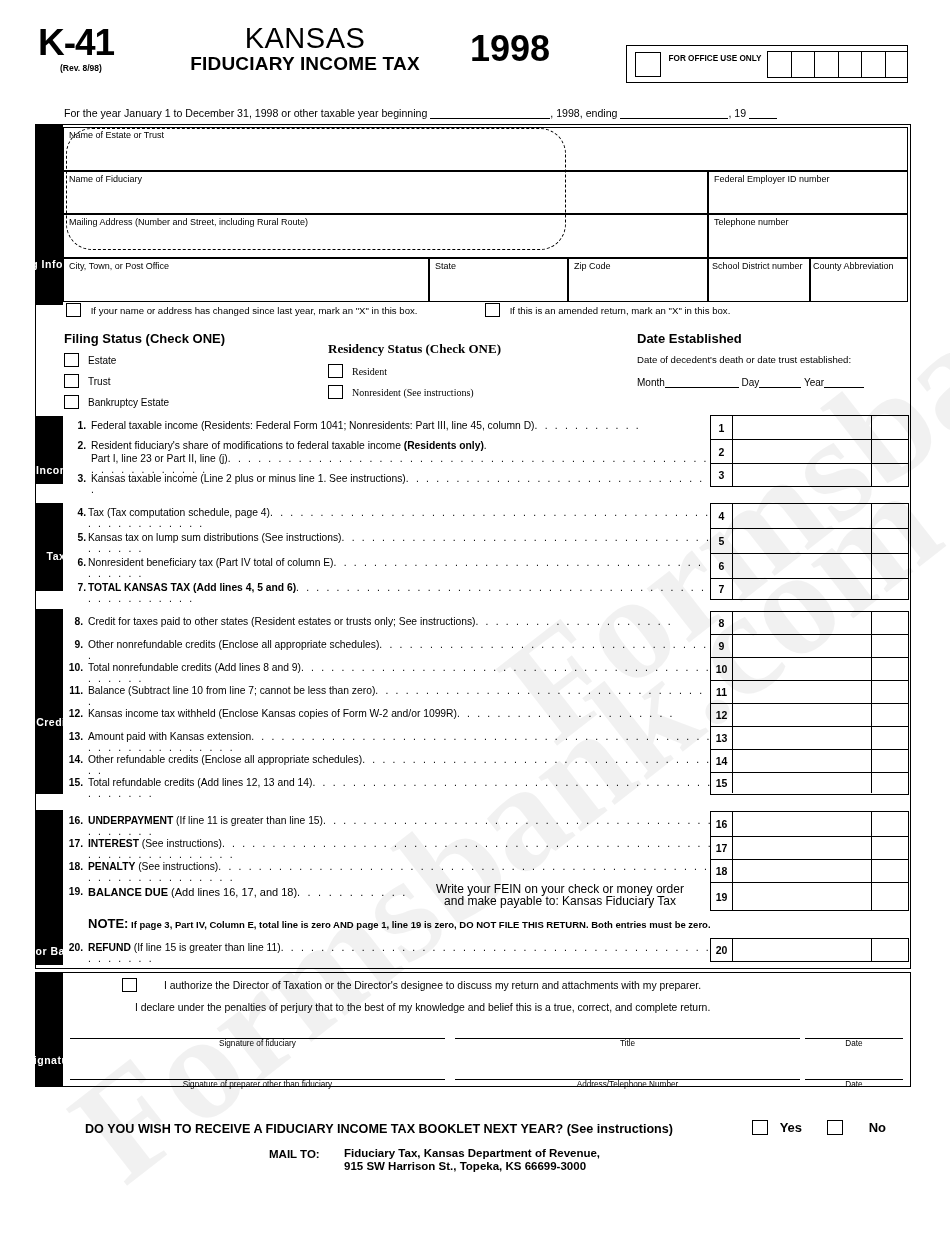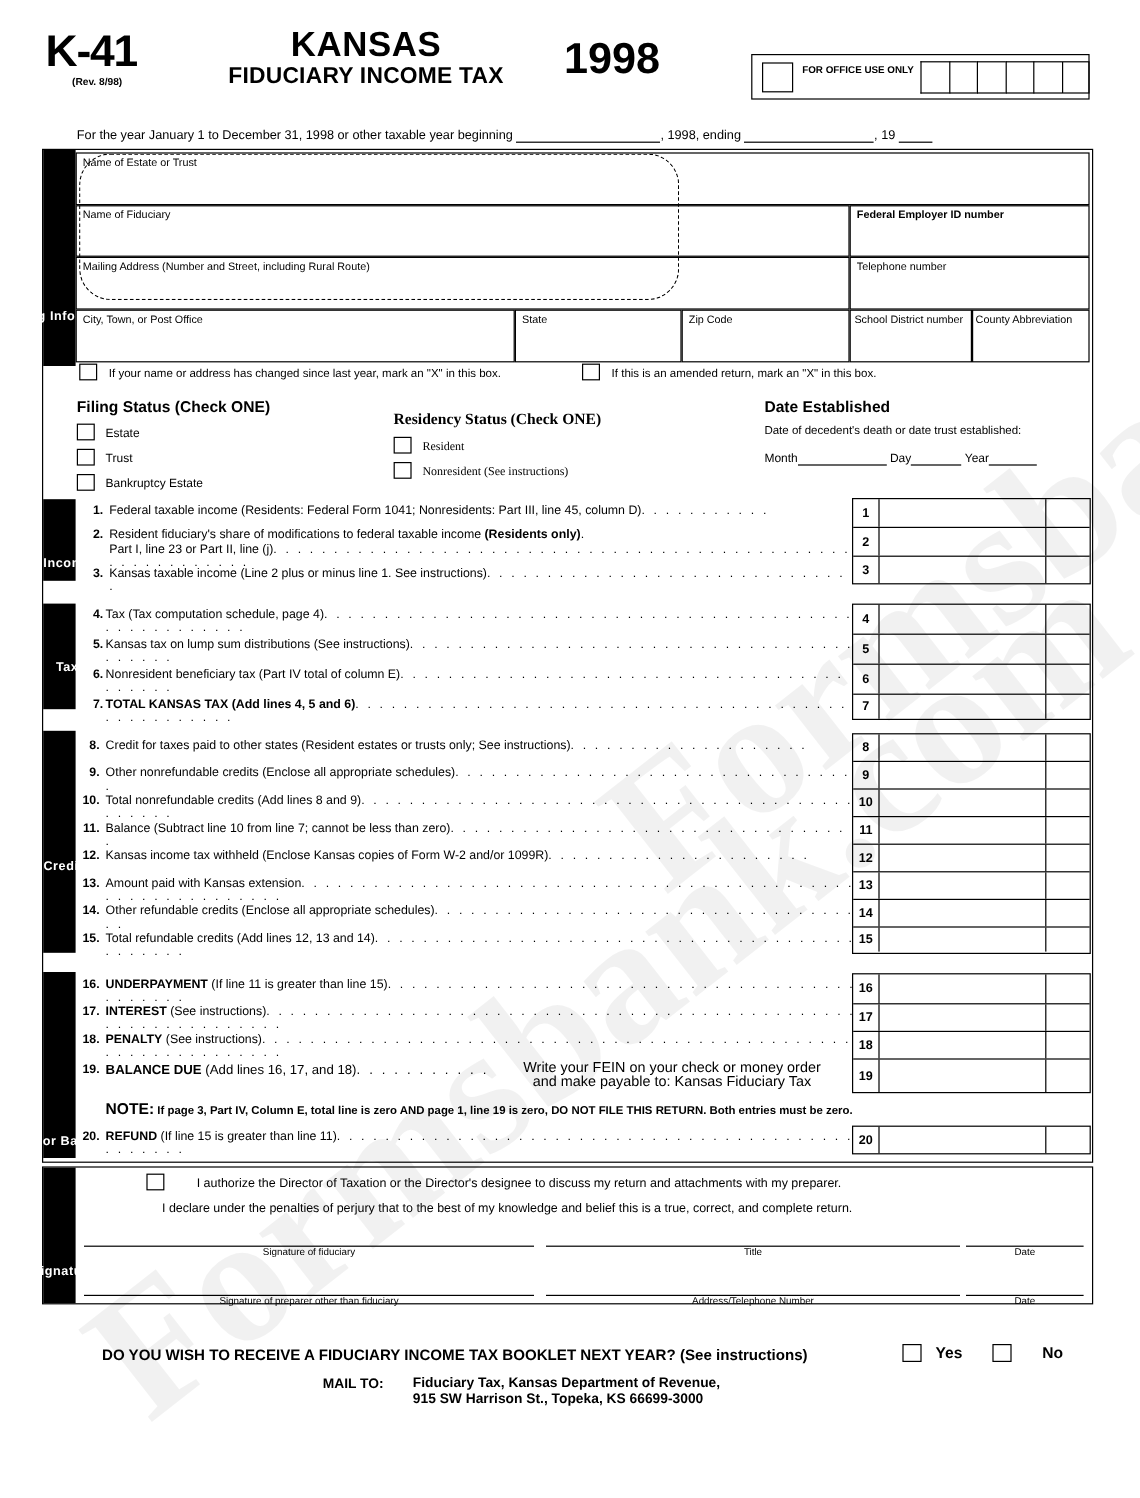--- a/index.html
+++ b/index.html
@@ -30,21 +30,21 @@
   .wm1 { left:40px;  top:1080px; font-size:150px; transform:rotate(-38deg); }
   .wm2 { left:470px; top:640px;  font-size:150px; transform:rotate(-38deg); }
 
   .content { position:relative; z-index:10; }
 
   
   .header { position:absolute; left:0; top:0; width:950px; height:100px; }
   .formno { position:absolute; left:38px; top:22px; font-size:37px; font-weight:bold; letter-spacing:-1px; }
   .rev { position:absolute; left:60px; top:63px; font-size:8.5px; font-weight:bold; }
   .title-k { position:absolute; left:150px; top:22px; width:310px; text-align:center;
-             font-size:29px; font-weight:bold; letter-spacing:0.5px; }
+             font-size:29px; font-weight:normal; letter-spacing:0.5px; }
   .title-f { position:absolute; left:120px; top:53px; width:370px; text-align:center;
              font-size:19px; font-weight:bold; letter-spacing:0.2px; }
   .year { position:absolute; left:470px; top:28px; font-size:36px; font-weight:bold; }
 
   .office-box { position:absolute; left:626px; top:45px; width:282px; height:38px; border:1.6px solid #000; }
   .office-sq { position:absolute; left:8px; top:6px; width:26px; height:25px; border:1.4px solid #000; }
   .office-lbl { position:absolute; left:40px; top:8px; width:96px; text-align:center;
                 font-size:8.2px; font-weight:bold; line-height:10px; }
   .office-cells { position:absolute; left:140px; top:5px; display:flex; }
   .office-cells div { width:23.5px; height:27px; border:1.3px solid #000; border-right:none; }
@@ -158,21 +158,21 @@
   </div>
 
   <div class="fi">
 
     <div class="cell" style="left:0; top:0; width:845px; height:44px;"></div>
     <div class="lbl" style="left:6px; top:3px;">Name of Estate or Trust</div>
 
     <div class="cell" style="left:0; top:44px; width:645px; height:43px;"></div>
     <div class="lbl" style="left:6px; top:47px;">Name of Fiduciary</div>
     <div class="cell" style="left:645px; top:44px; width:200px; height:43px;"></div>
-    <div class="lbl" style="left:651px; top:47px;font-weight:bold;">Federal Employer ID number</div>
+    <div class="lbl" style="left:651px; top:47px;">Federal Employer ID number</div>
 
     <div class="cell" style="left:0; top:87px; width:645px; height:44px;"></div>
     <div class="lbl" style="left:6px; top:90px;">Mailing Address (Number and Street, including Rural Route)</div>
     <div class="cell" style="left:645px; top:87px; width:200px; height:44px;"></div>
     <div class="lbl" style="left:651px; top:90px;">Telephone number</div>
 
     <div class="cell" style="left:0; top:131px; width:366px; height:44px;"></div>
     <div class="lbl" style="left:6px; top:134px;">City, Town, or Post Office</div>
 
     <div class="cell" style="left:366px; top:131px; width:139px; height:44px;"></div>

